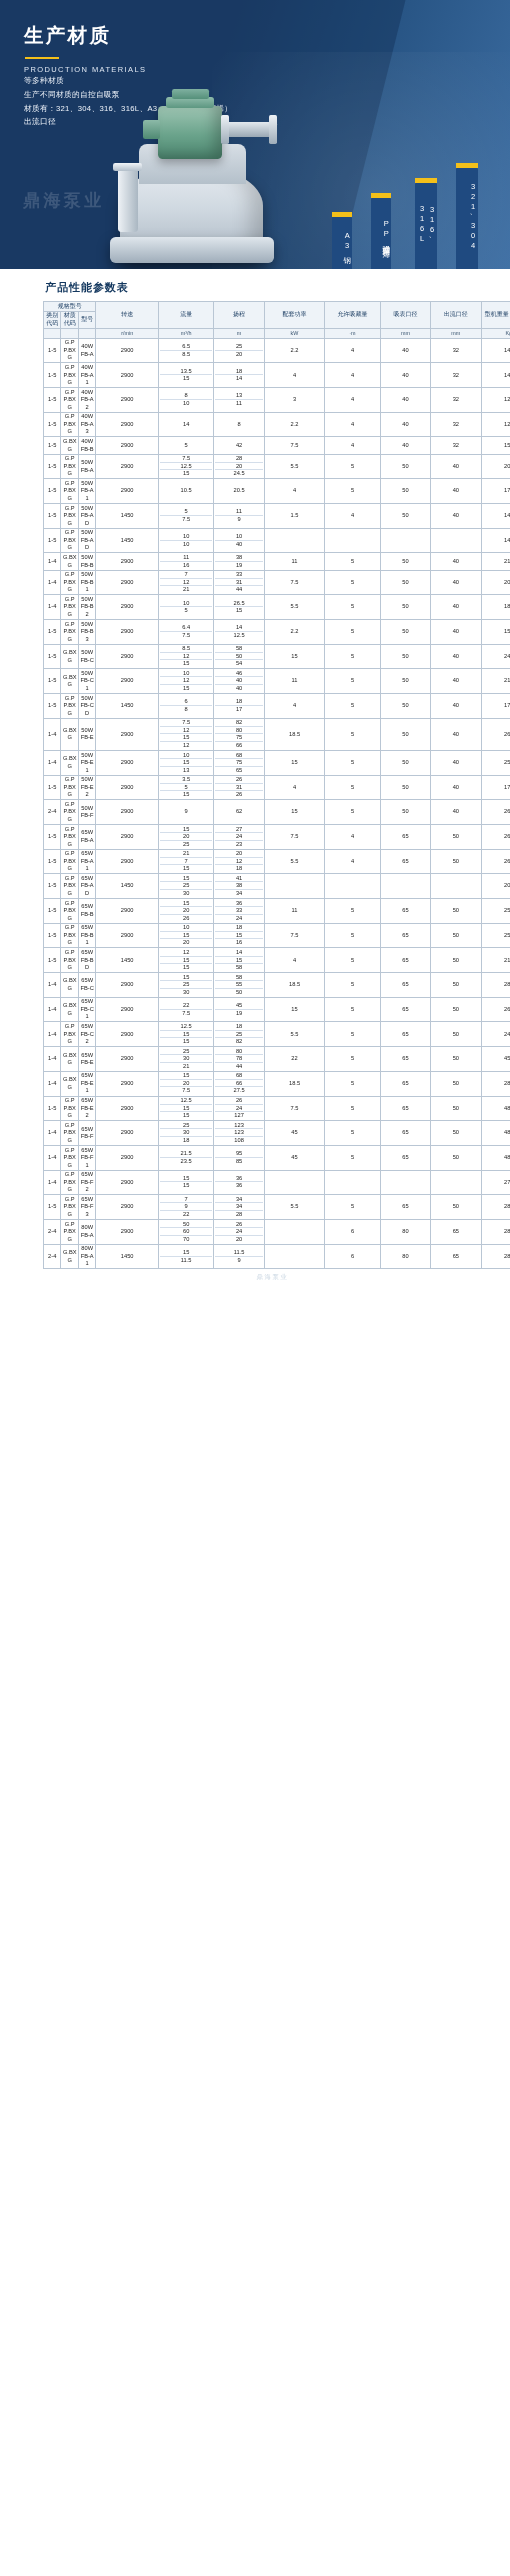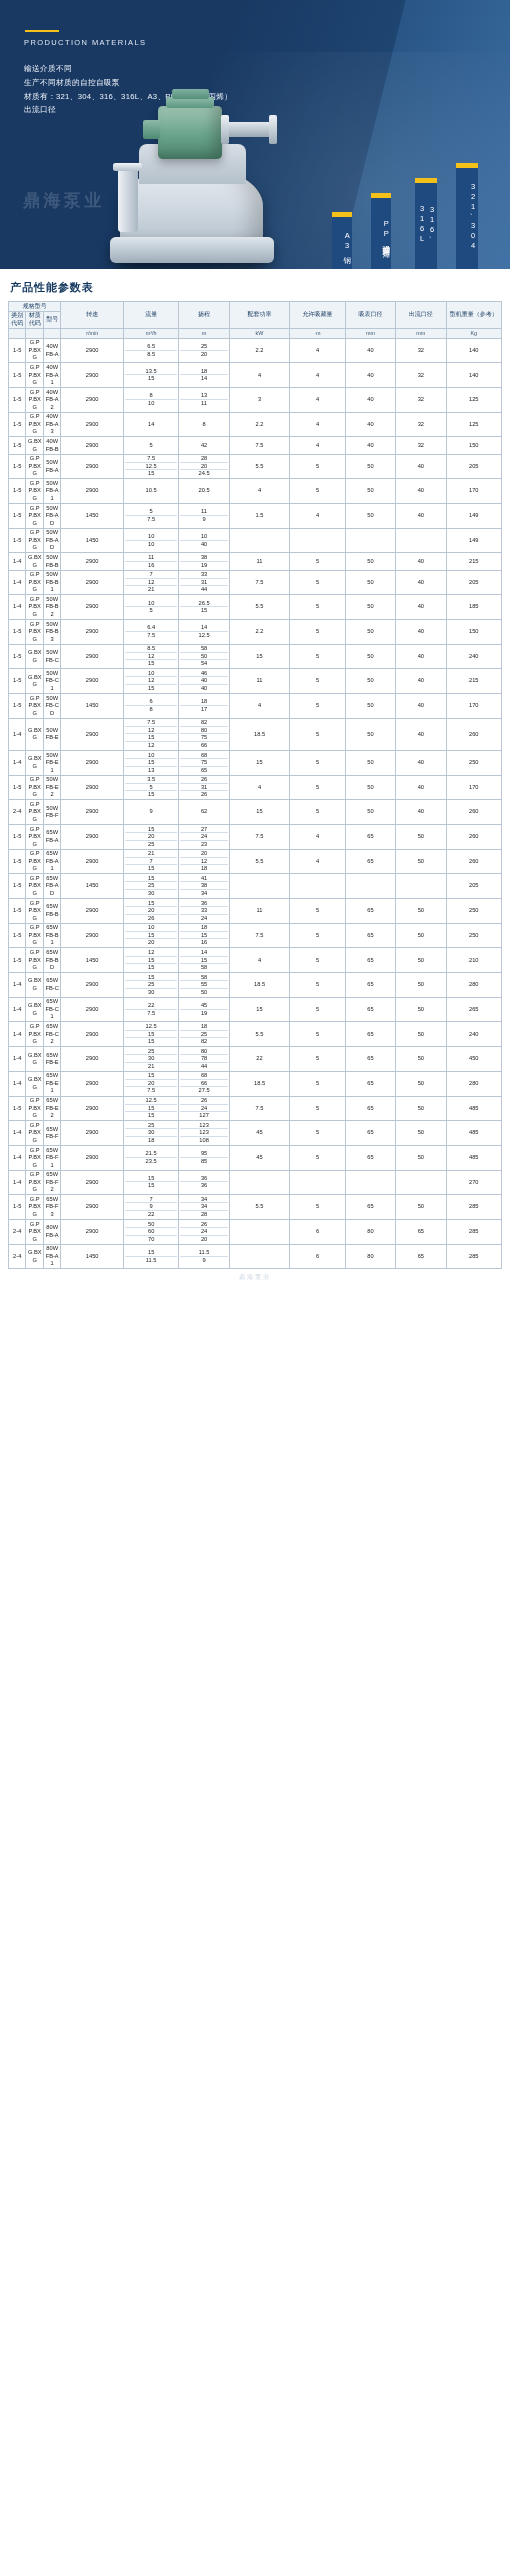--- a/index.html
+++ b/index.html
@@ -44,21 +44,20 @@
     font-weight: bold;
     color: #ffffff;
   }
   .hero .rule {
     width: 34px; height: 2.3px; background:#f4c01a; margin: 8px 0 5.7px 1.1px;
   }
   .hero .sub {
     font-size: 7.5px;
     letter-spacing: 1.4px;
     color: #dfe7f2;
-    margin-bottom: 15px;
   }
   .hero .desc {
     font-size: 7.7px;
     line-height: 13.8px;
     color: #eef3fa;
     letter-spacing: 0.3px;
     max-width: 269px;
   }
 
   
@@ -177,20 +176,21 @@
   .mat-tab.t1{ right: 148px; height: 52px;  }
   .mat-tab.t2{ right: 109px; height: 71px; }
   .mat-tab.t3{ right: 63px; height: 86px; width: 22px; }
   .mat-tab.t4{ right: 22px;  height: 101px; width: 22px; }
   .mat-tab.t3 .cap, .mat-tab.t4 .cap{ width:22px; }
 
   
   .table-section{
     padding: 9.2px 8px 11.5px 8px;
     background:#ffffff;
+    margin-left:35px;
   }
   .sec-title{
     font-size: 11px;
     font-weight: bold;
     color:#14385f;
     letter-spacing: 0.9px;
     padding: 2.3px 0 5.7px 2.3px;
   }
   table.spec{
     width: 494px;
@@ -243,24 +243,25 @@
     padding-top: 3.4px;
   }
 </style>
 </head>
 <body>
 
 <div class="page">
 
   <section class="hero">
     <div class="hero-inner">
+      <h1>生产材质</h1>
       <div class="rule"></div>
       <div class="sub">PRODUCTION MATERIALS</div>
       <div class="desc">
-        <div>输送介质不同</div>
+        <div>等多种材质</div>
         <div>生产不同材质的自控自吸泵</div>
         <div>材质有：321、304、316、316L、A3、PP（增强聚丙烯）</div>
         <div>出流口径</div>
       </div>
     </div>
 
     <div class="pump-wrap">
       <div class="pump-base"></div>
       <div class="pump-base2"></div>
       <div class="pump-stand"></div>

